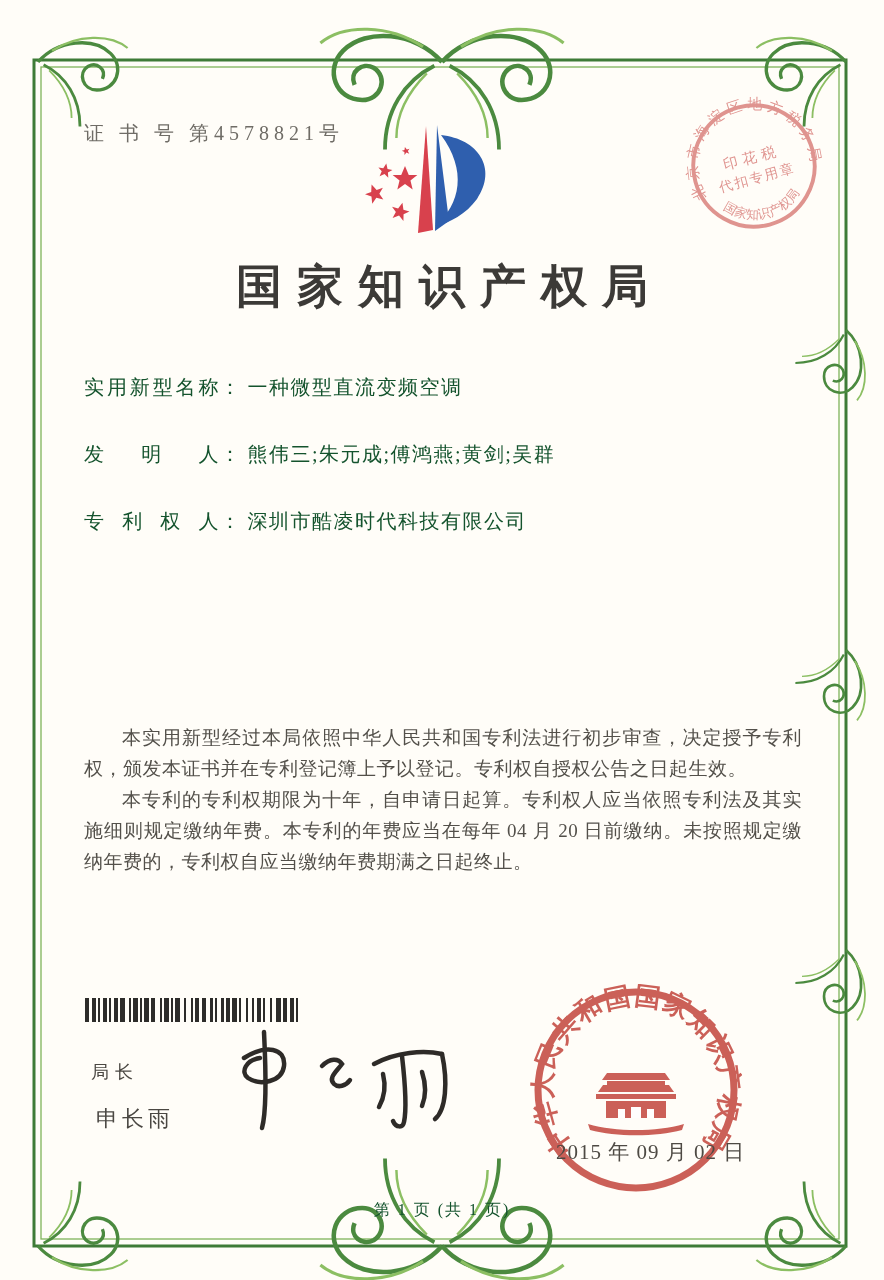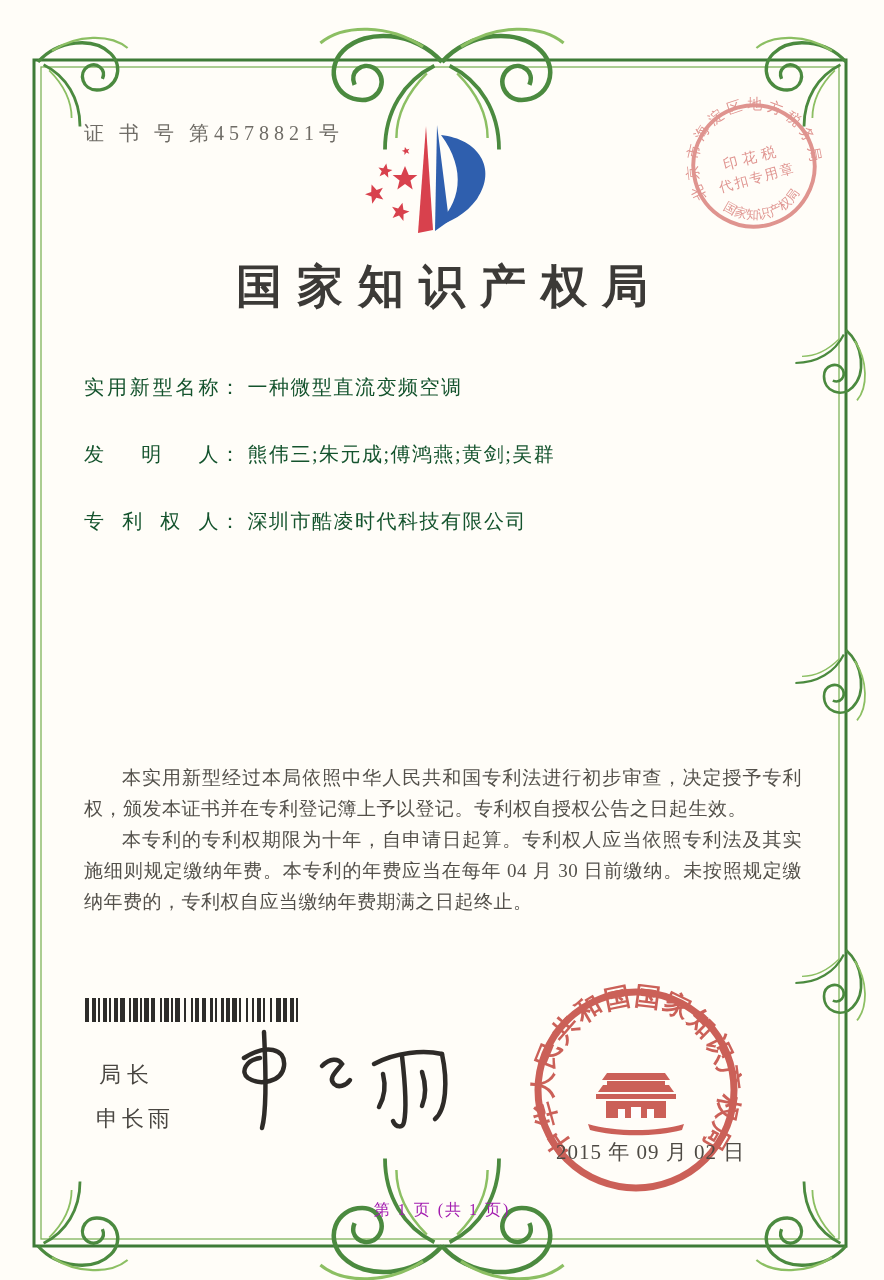--- a/index.html
+++ b/index.html
@@ -24,38 +24,38 @@
   }
   .tax-seal{
     position:absolute;left:666px;top:78px;width:176px;height:176px;
     opacity:.62;transform:rotate(-15deg);
   }
   .fields{position:absolute;left:84px;top:374px;width:720px;}
   .frow{height:67px;font-size:20px;letter-spacing:1.5px;color:#14532d;white-space:nowrap;}
   .flabel{display:inline-block;width:136px;text-align:justify;text-align-last:justify;vertical-align:top;}
   .fcolon{display:inline-block;margin-right:6px;}
   .paras{
-    position:absolute;left:84px;top:762px;width:718px;
+    position:absolute;left:84px;top:722px;width:718px;
     font-size:19px;line-height:31px;color:#53504a;letter-spacing:0.5px;
     text-align:justify;
   }
   .paras p{margin:0;text-indent:2em;}
   .barcode{position:absolute;left:85px;top:998px;width:254px;height:24px;overflow:hidden;}
   .barcode i{position:absolute;top:0;bottom:0;background:#2d2c2a;}
-  .signer-title{position:absolute;left:99px;top:1060px;font-size:22px;letter-spacing:6px;color:#4a4742;text-align:center;}
+  .signer-title{position:absolute;left:91px;top:1060px;font-size:18px;letter-spacing:6px;color:#4a4742;text-align:center;}
   .signer-name{position:absolute;left:96px;top:1104px;font-size:22px;letter-spacing:4px;color:#4a4742;}
   .signature{position:absolute;left:226px;top:1022px;width:238px;height:112px;}
   .main-seal{position:absolute;left:530px;top:984px;width:212px;height:212px;opacity:.8;}
   .seal-date{
     position:absolute;left:556px;top:1138px;width:240px;
     font-size:21px;letter-spacing:1px;color:#4e4a44;
   }
   .footer{
     position:absolute;left:0;top:1200px;width:100%;text-align:center;
-    font-size:16px;letter-spacing:2px;color:#a21caf;
+    font-size:16px;letter-spacing:2px;color:#14532d;
   }
 </style>
 </head>
 <body>
 
 <div class="page">
 
   <svg class="border-svg" viewBox="0 0 884 1280">
     <defs>
       <g id="fl">
@@ -125,21 +125,21 @@
     <div class="frow">
       <span class="flabel">发明人</span><span class="fcolon">：</span><span>熊伟三;朱元成;傅鸿燕;黄剑;吴群</span>
     </div>
     <div class="frow">
       <span class="flabel">专利权人</span><span class="fcolon">：</span><span>深圳市酷凌时代科技有限公司</span>
     </div>
   </div>
 
   <div class="paras">
     <p>本实用新型经过本局依照中华人民共和国专利法进行初步审查，决定授予专利权，颁发本证书并在专利登记簿上予以登记。专利权自授权公告之日起生效。</p>
-    <p>本专利的专利权期限为十年，自申请日起算。专利权人应当依照专利法及其实施细则规定缴纳年费。本专利的年费应当在每年 04 月 30 日前缴纳。未按照规定缴纳年费的，专利权自应当缴纳年费期满之日起终止。</p>
+    <p>本专利的专利权期限为十年，自申请日起算。专利权人应当依照专利法及其实施细则规定缴纳年费。本专利的年费应当在每年 04 月 20 日前缴纳。未按照规定缴纳年费的，专利权自应当缴纳年费期满之日起终止。</p>
   </div>
 
   <div class="barcode">
       <i style="left:0px;width:4.4px"></i>
       <i style="left:6.6000000000000005px;width:4.4px"></i>
       <i style="left:13.2px;width:2.2px"></i>
       <i style="left:17.599999999999998px;width:4.4px"></i>
       <i style="left:24.2px;width:2.2px"></i>
       <i style="left:28.599999999999998px;width:4.4px"></i>
       <i style="left:35.2px;width:4.4px"></i>

